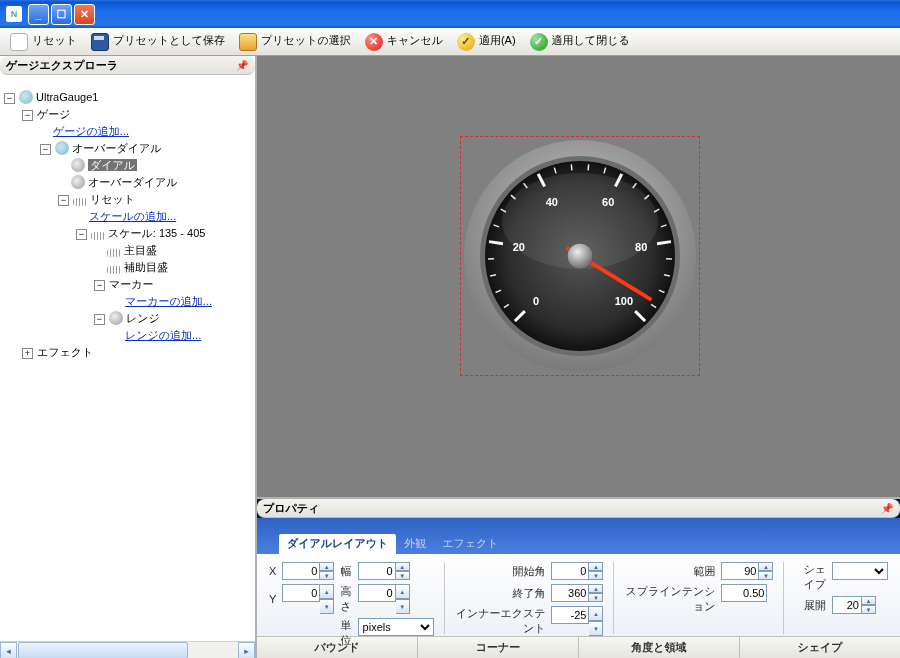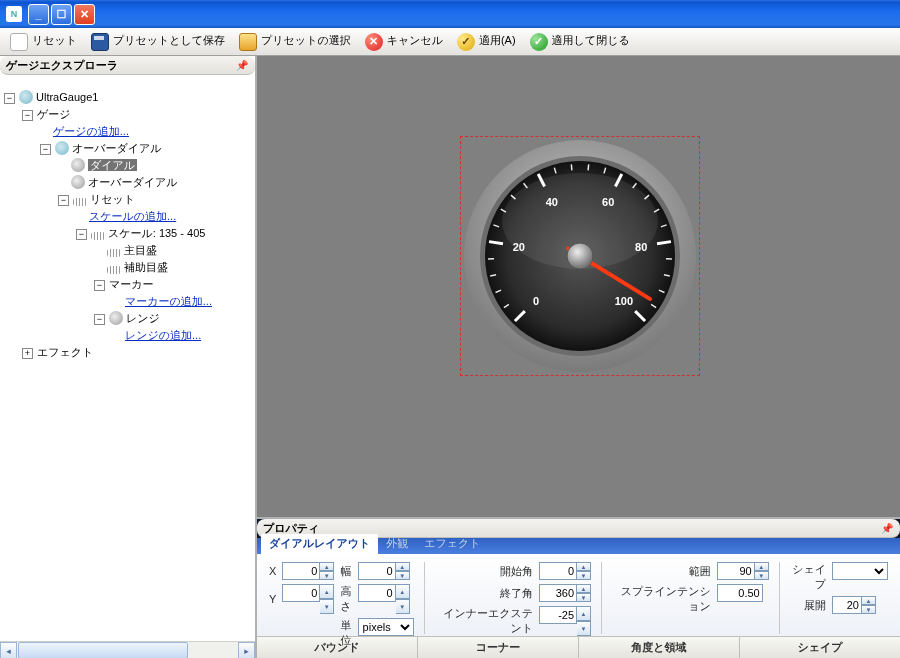--- a/index.html
+++ b/index.html
@@ -54,21 +54,21 @@
 .hscroll .ar { position: absolute; top: 0; width: 17px; height: 17px; background: linear-gradient(#fdfdfd,#d7e4f2); border: 1px solid #9cb6d6; display:flex;align-items:center;justify-content:center;color:#4a6a9a;font-size:9px;}
 .hscroll .ar.l{left:0}.hscroll .ar.r{right:0}
 .hscroll .thumb{position:absolute;left:18px;top:0;width:170px;height:17px;background:linear-gradient(#eef4fc,#c7dbf4);border:1px solid #9cb6d6;border-radius:2px;}
 
 
 .canvas { flex: 1; background: #808080; position: relative; }
 .sel-rect { position: absolute; left: 203px; top: 80px; width: 240px; height: 240px; border: 1px dashed #d03030; }
 
 
 .props { border-top: 2px solid #b0b0b0; background: #0f172a; }
-.tabs { background: linear-gradient(#2f62c2,#4a7fe0); display: flex; align-items: flex-end; height: 16px; padding-left:4px;}
+.tabs { background: linear-gradient(#2f62c2,#4a7fe0); display: flex; align-items: flex-end; height: 36px; padding-left:22px;}
 .tab { padding: 2px 8px 3px; color: #c5d3ec; font-size: 11px; cursor: default; }
 .tab.active { background: #fff; color: #16409a; font-weight: bold; border-radius: 2px 2px 0 0; }
 .prop-body { display: flex; padding: 8px 2px 2px; gap: 0; background: linear-gradient(#fff,#eef1f7); height: 82px; }
 .pgrp { border-right: 1px solid #c9c9c9; padding: 0 10px; display: grid; grid-template-columns: auto auto; column-gap: 6px; row-gap: 4px; align-content: start; }
 .pgrp:last-child{border-right:none}
 .plbl { text-align: right; align-self: center; color: #2a2a2a; }
 .spin { display: inline-flex; align-items: stretch; }
 .spin input { width: 38px; height: 18px; border: 1px solid #7f9db9; padding: 0 2px; text-align: right; background:#fff; }
 .spin .ud { width: 14px; display: flex; flex-direction: column; }
 .spin .ud button { flex: 1; border: 1px solid #7f9db9; border-left: none; background: linear-gradient(#fdfdfd,#d7e4f2); font-size: 6px; line-height: 6px; color: #4a6a9a; padding: 0; }
@@ -284,21 +284,21 @@
           <span class="spin">
               <input value="0" style="">
               <span class="ud">
                 <button>▲</button>
                 <button>▼</button>
               </span>
             </span>
           <span></span>
             <span></span>
           <span class="plbl">単位</span>
-          <select style="width:56px"><option>pixels</option></select>
+          <select style="width:76px"><option>pixels</option></select>
         </div>
         <div class="pgrp">
           <span class="plbl">開始角</span>
           <span class="spin">
               <input value="0" style="">
               <span class="ud">
                 <button>▲</button>
                 <button>▼</button>
               </span>
             </span>

